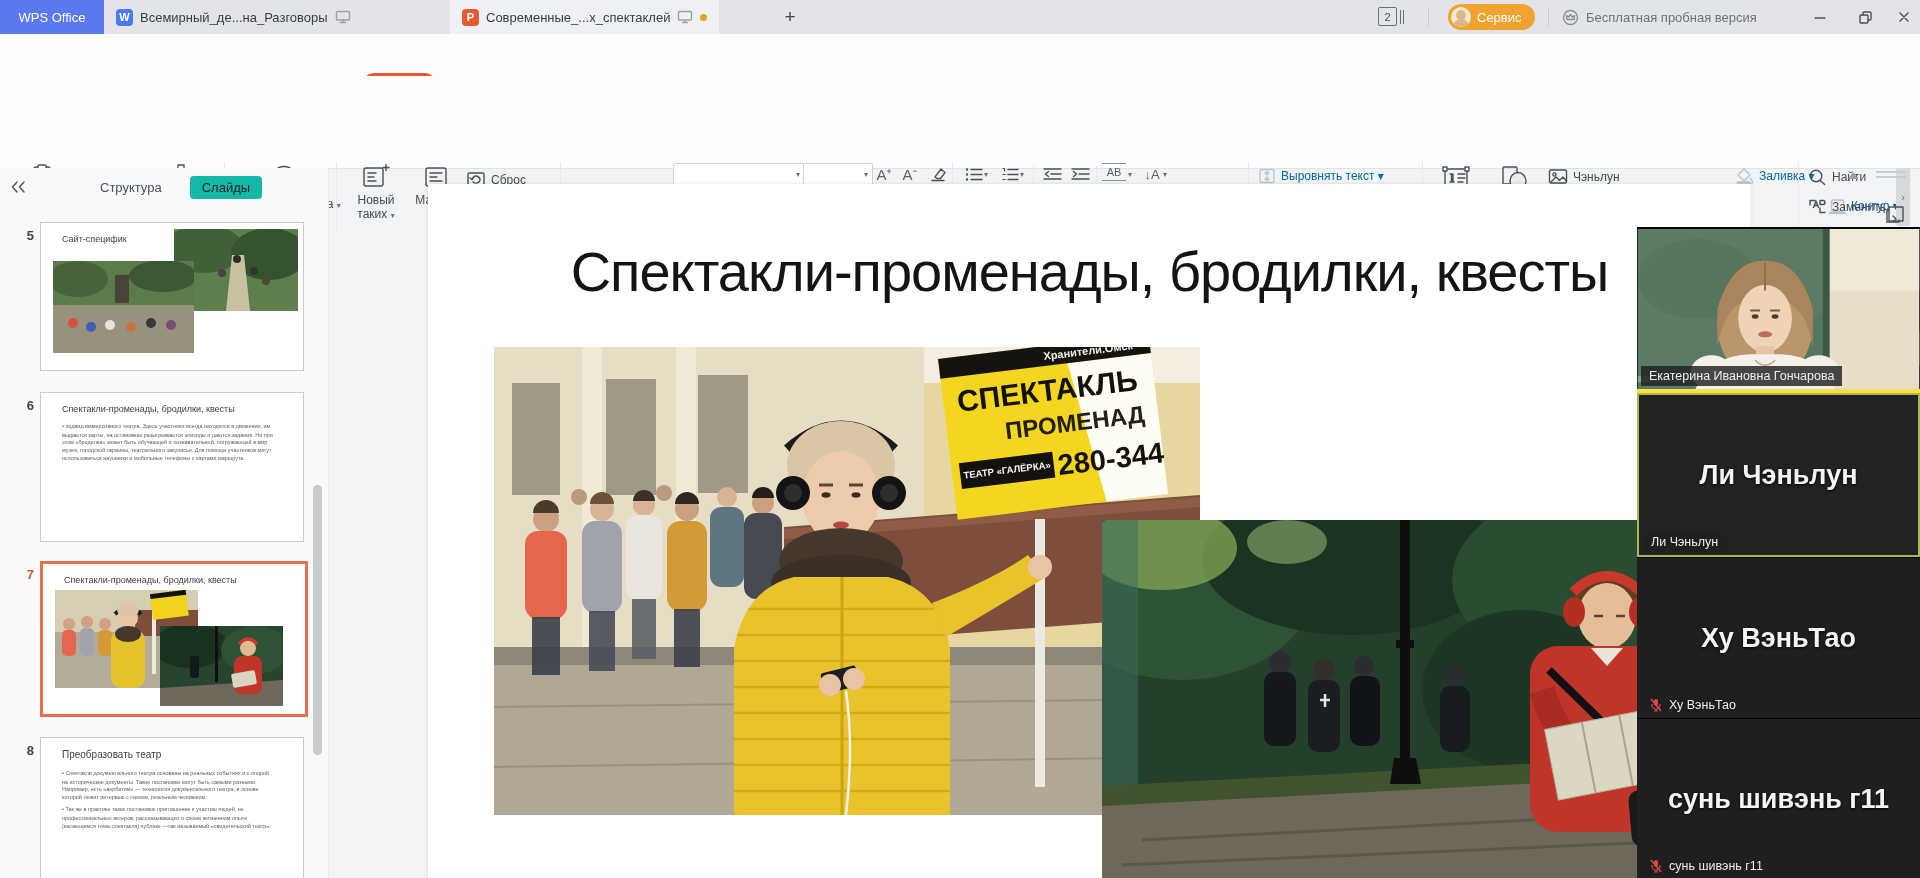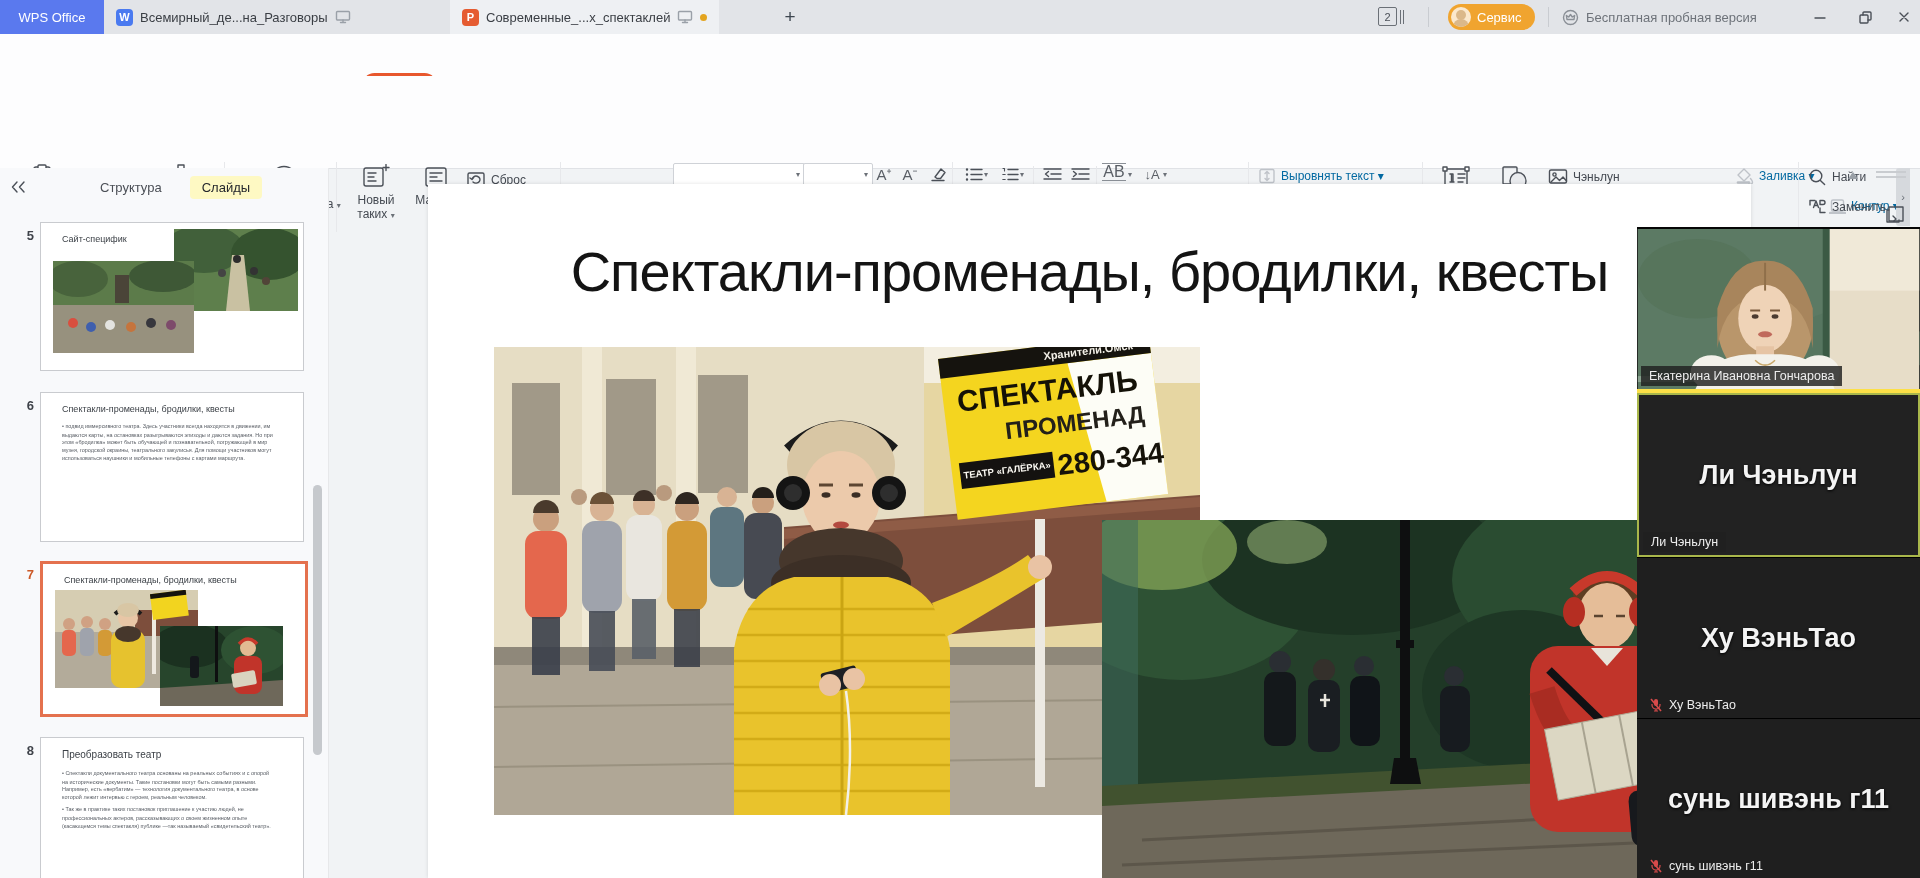--- a/index.html
+++ b/index.html
@@ -40,21 +40,21 @@
   .rsm{display:flex;align-items:center;gap:5px;font-size:12px;color:#454a52;white-space:nowrap}
   .dis{color:#0369a1}
   .selbox{height:22px;border:1px solid #cfd2d7;border-radius:2px;background:#fff;display:flex;
           align-items:center;justify-content:flex-end;padding-right:4px}
   .fmt{width:24px;height:22px;display:flex;align-items:center;justify-content:center;font-size:14px;color:#5a5f66}
   .strip{left:1896px;top:92px;width:14px;height:58px;background:#d6d9dd;border-radius:3px 0 0 3px;
          display:flex;align-items:center;justify-content:center;color:#6b7078;font-size:11px}
   
   #sidebar{left:0;top:168px;width:328px;height:710px;background:#f8f9fb;border-right:1px solid #e7e8ea}
   .stab{font-size:13px;color:#4b4f56;padding:4px 12px;border-radius:4px}
-  .stab.active{background:#fef9c3;color:#24272c}
+  .stab.active{background:#14b8a6;color:#24272c}
   .thumb{left:40px;width:262px;background:#fff;border:1px solid #c9cbcf}
   .thumb.sel{border:3px solid #e4714e}
   .tnum{left:14px;width:20px;text-align:right;font-size:13px;font-weight:bold;color:#3f434a}
   .tnum.sel{color:#cc5a28}
   .ttitle{position:absolute;left:21px;top:11px;font-size:9px;color:#3c4147;white-space:nowrap}
   .tiny{position:absolute;font-size:8px;line-height:1.45;color:#585d64;transform:scale(.68);transform-origin:0 0}
   .tiny p{margin:0 0 7px 0}
   .tiny p::before{content:"• "}
   
   #slide{left:428px;top:184px;width:1323px;height:694px;background:#fff;box-shadow:0 0 4px rgba(0,0,0,.12)}
@@ -369,21 +369,21 @@
       <svg class="ic" width="19" height="14" viewBox="0 0 19 14">
           <path d="M1 2h17M8 7h10M1 12h17M5.5 4.5L2.5 7l3 2.5"></path>
         </svg>
       </div>
     <div class="fmt abs" style="left:1068px;top:87px">
       <svg class="ic" width="19" height="14" viewBox="0 0 19 14">
           <path d="M1 2h17M8 7h10M1 12h17M2.5 4.5L5.5 7l-3 2.5"></path>
         </svg>
       </div>
     <div class="abs" style="left:1096px;top:90px;width:1px;height:20px;background:#e7e8eb"></div>
-    <div class="fmt abs" style="left:1102px;top:87px;font-size:16px;border-top:1px solid #8a8f96;border-bottom:1px solid #8a8f96;height:16px">AB</div>
+    <div class="fmt abs" style="left:1102px;top:87px;font-size:11px;border-top:1px solid #8a8f96;border-bottom:1px solid #8a8f96;height:16px">AB</div>
     <span class="car abs" style="left:1128px;top:95px">▾</span>
     <div class="fmt abs" style="left:1140px;top:87px;font-size:13px">↓A</div>
     <span class="car abs" style="left:1163px;top:95px">▾</span>
     <div class="fmt abs" style="left:962px;top:115px">
       <svg class="ic dim" width="17" height="14" viewBox="0 0 17 14">
           <path d="M1 2h15M1 5.3h9M1 8.6h15M1 12h9"></path>
         </svg>
       </div>
     <div class="fmt abs" style="left:988px;top:115px">
       <svg class="ic dim" width="17" height="14" viewBox="0 0 17 14">

